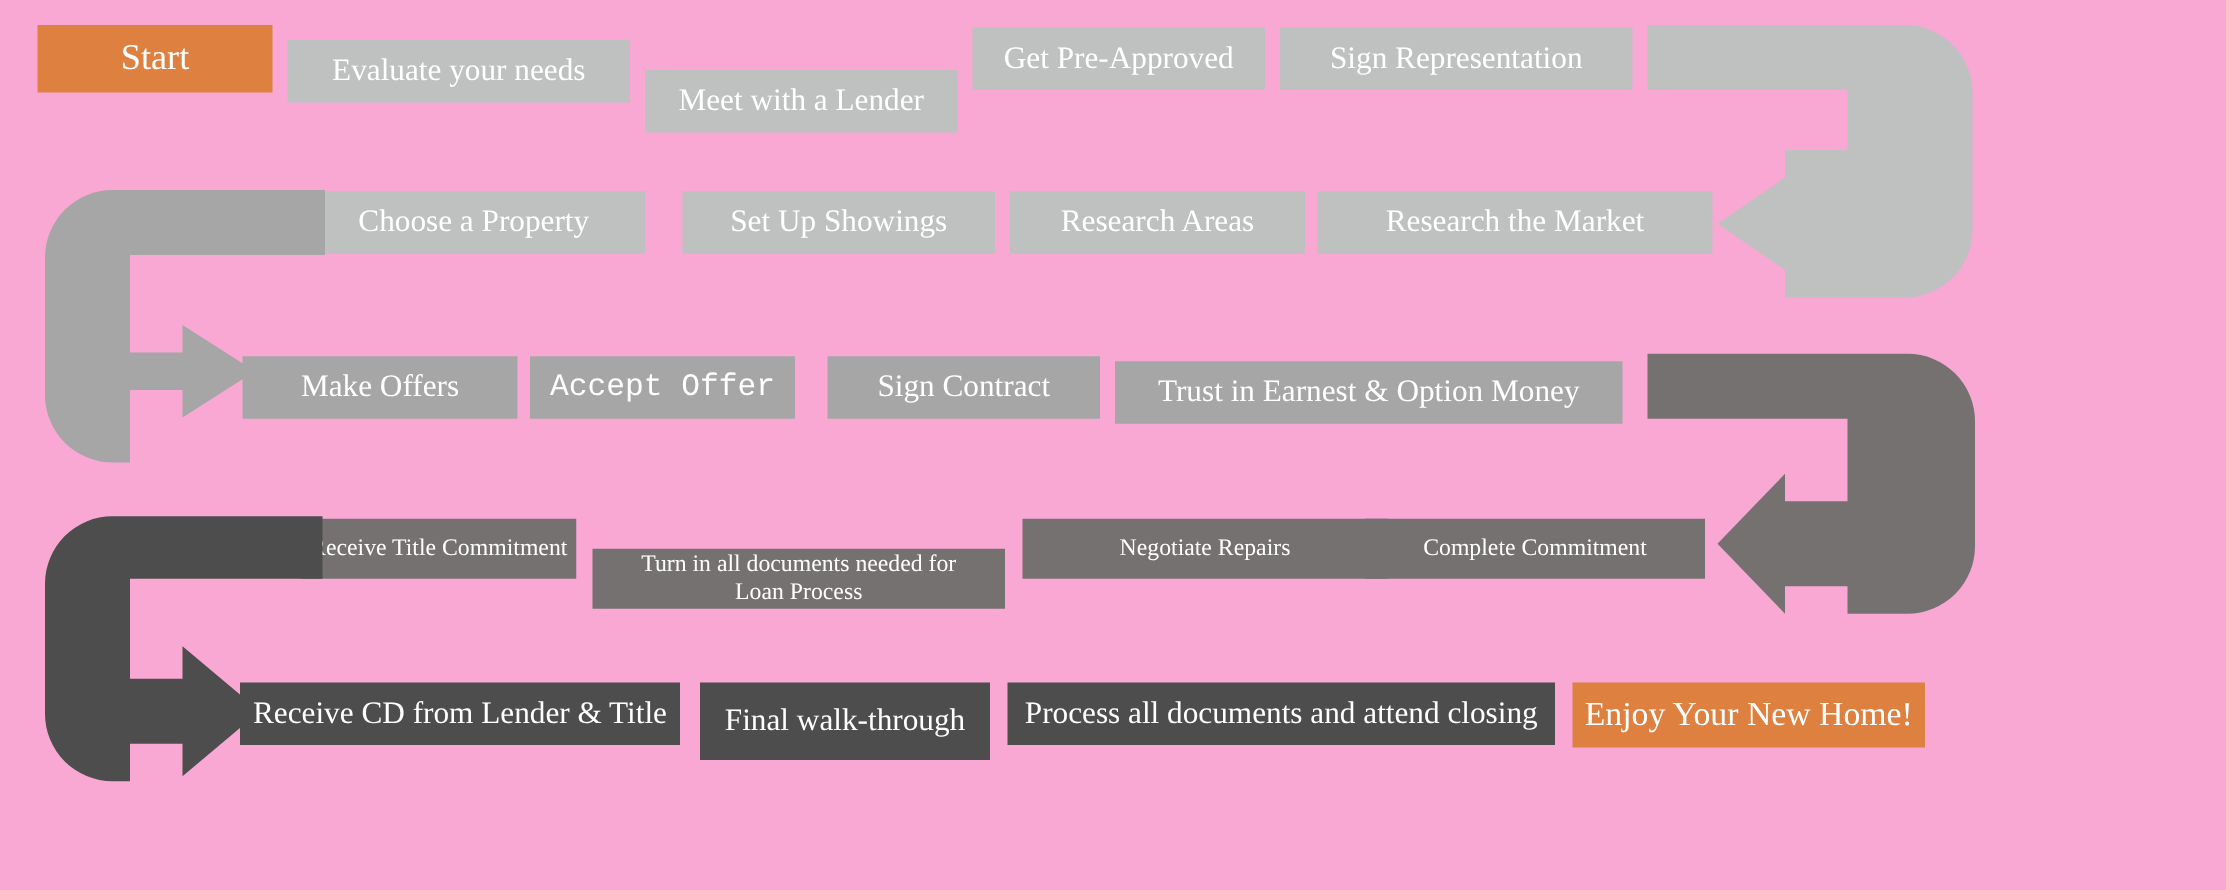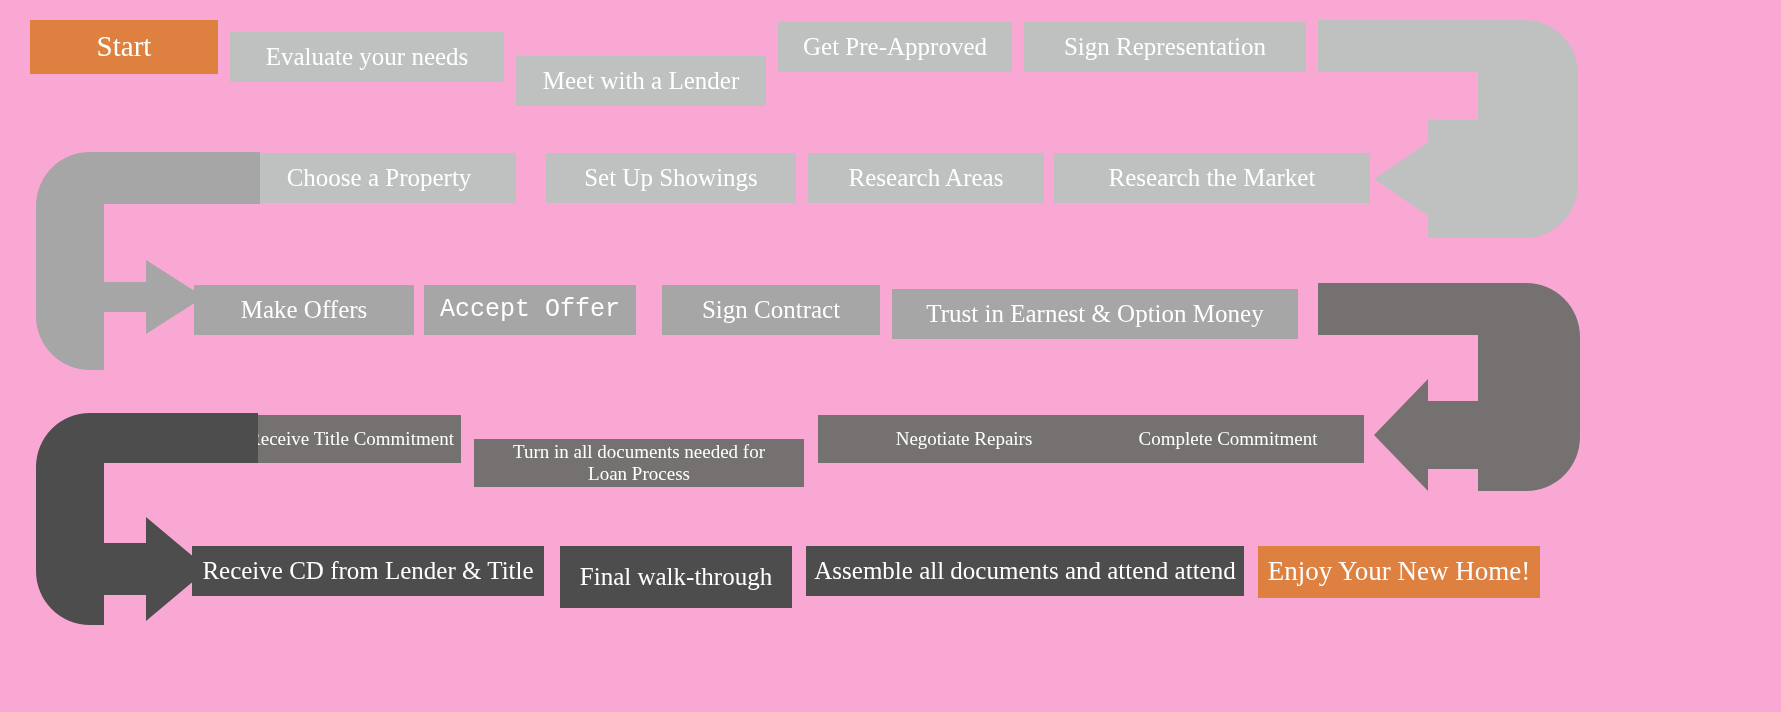--- a/index.html
+++ b/index.html
@@ -158,17 +158,17 @@
              A 54,54 0 0 1 0,158
              L 0,54
              A 54,54 0 0 1 54,0
              Z"></path>
   </svg>
 
   <div class="step row5-box" style="left:192px; top:546px; width:352px; height:50px;">Receive CD from Lender &amp; Title</div>
 
   <div class="step row5-box" style="left:560px; top:546px; width:232px; height:62px;">Final walk-through</div>
 
-  <div class="step row5-box" style="left:806px; top:546px; width:438px; height:50px;">Assemble all documents and attend attend</div>
+  <div class="step row5-box" style="left:806px; top:546px; width:438px; height:50px;">Process all documents and attend closing</div>
 
   <div class="step accent-end" style="left:1258px; top:546px; width:282px; height:52px;">Enjoy Your New Home!</div>
 
 </div>
 
 </body></html>

